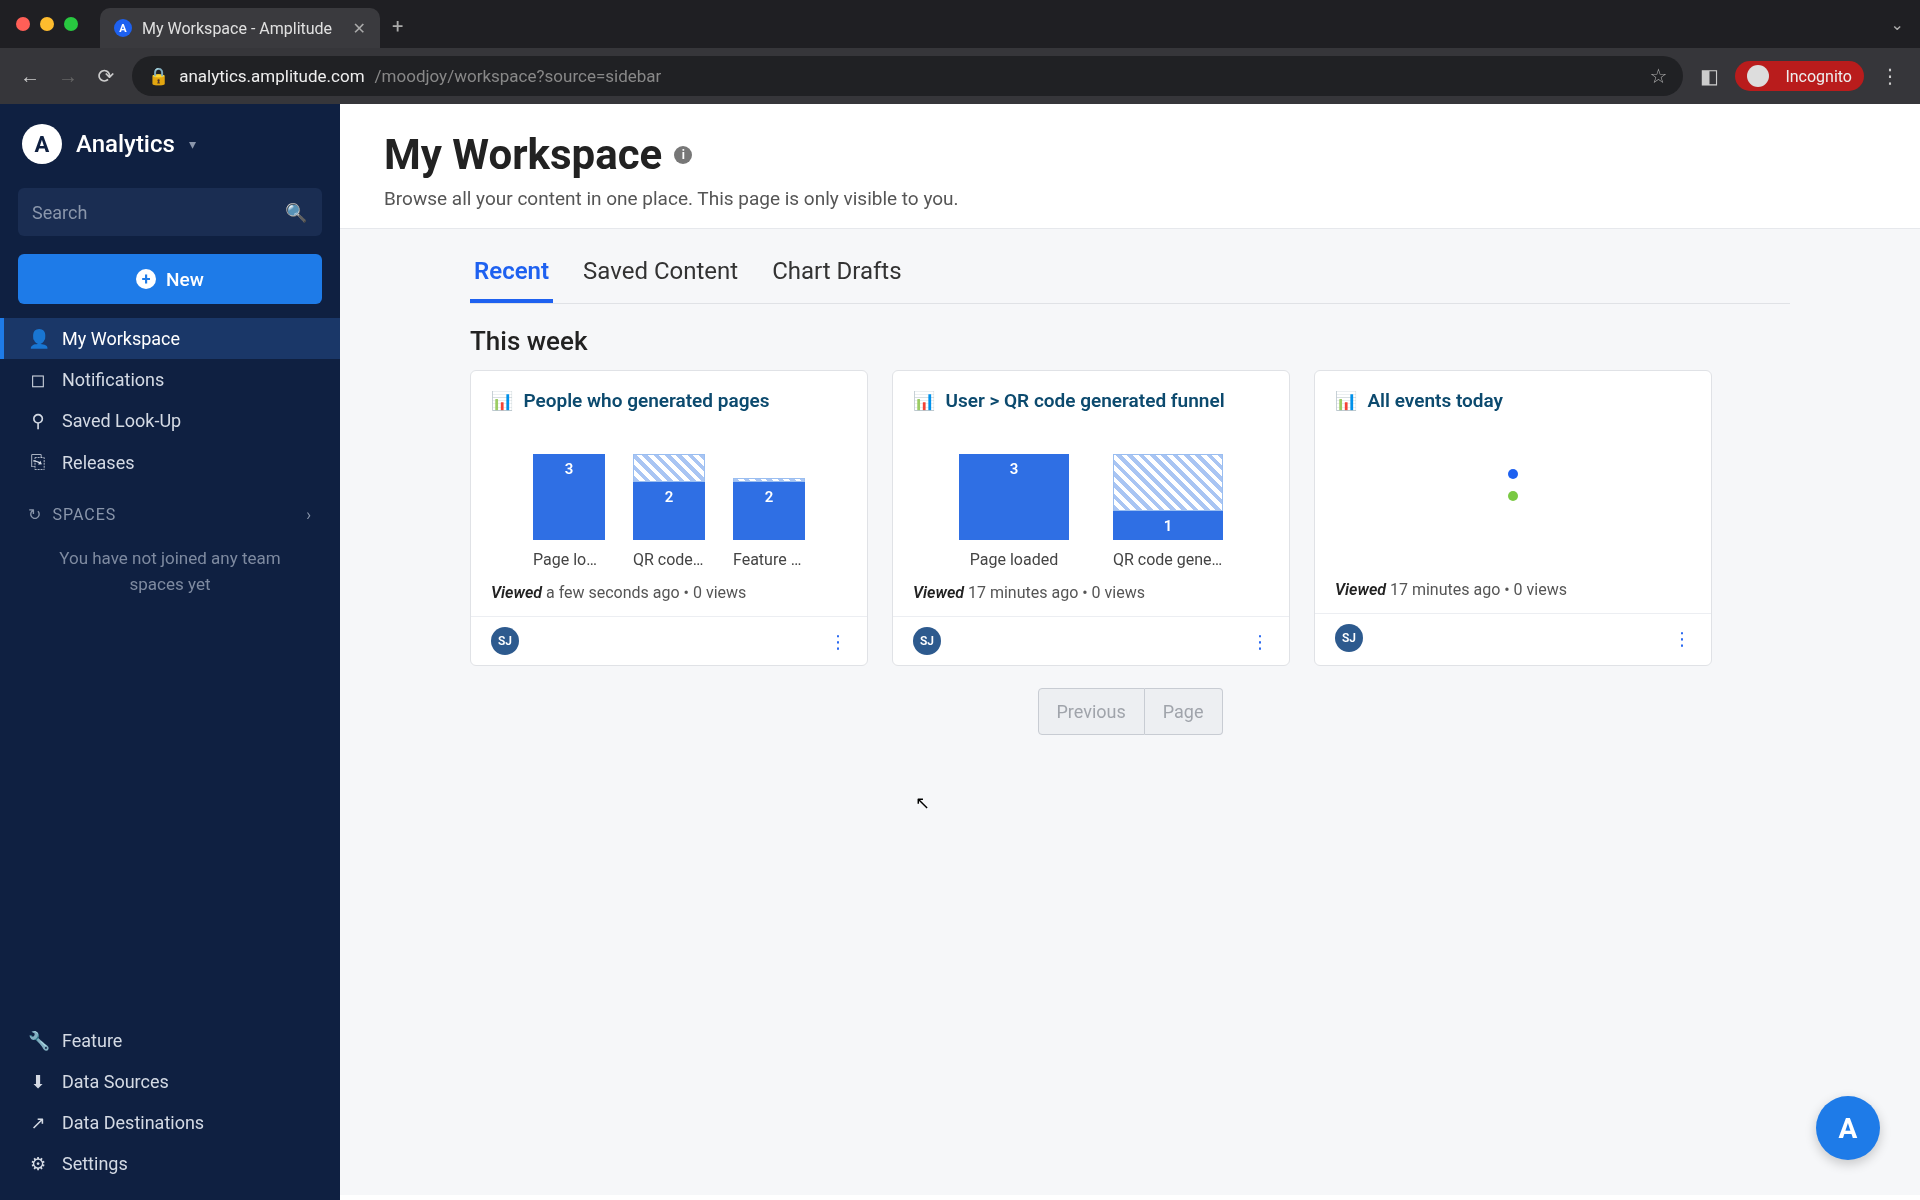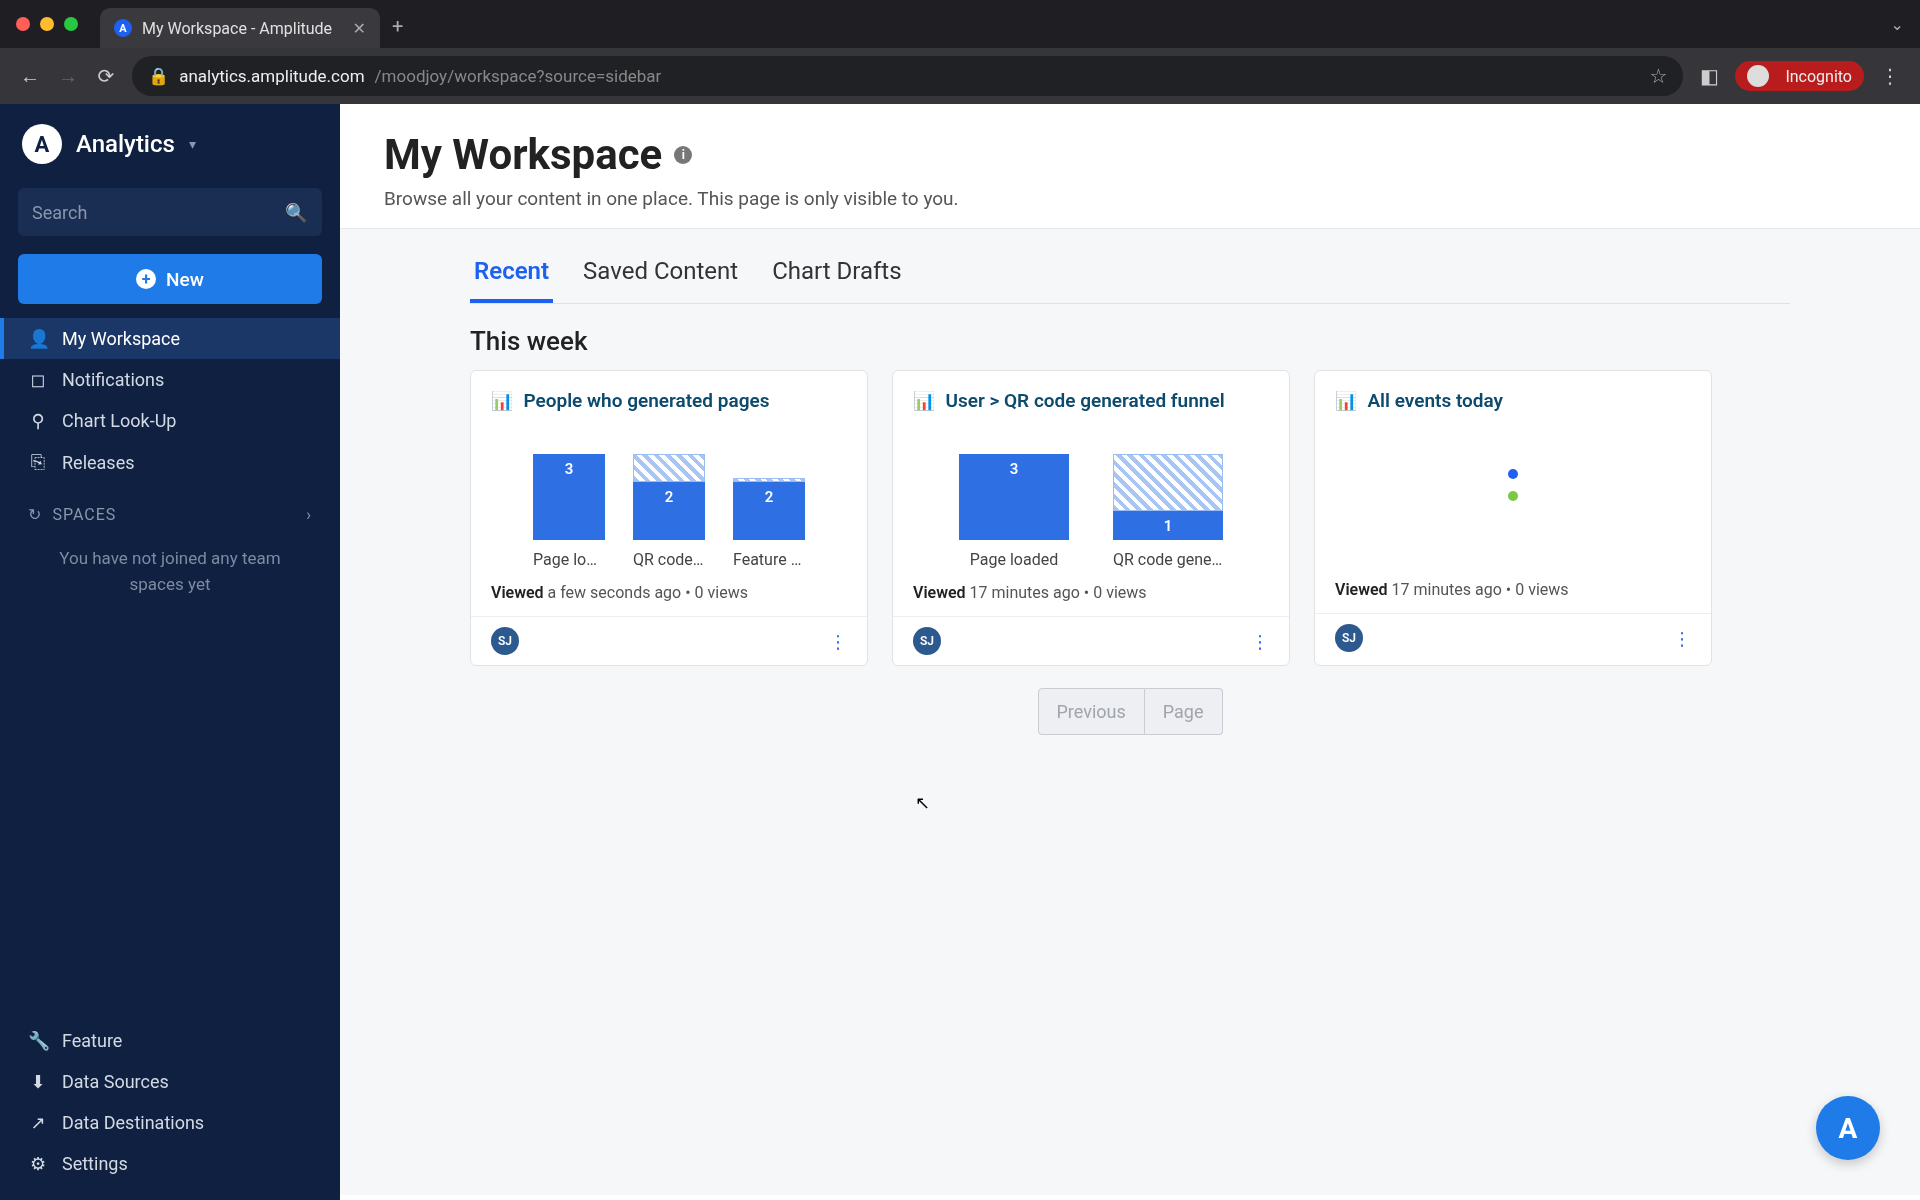--- a/index.html
+++ b/index.html
@@ -69,21 +69,21 @@
 .bar-solid { background:#2f6fe4; width:100%; position:relative; }
 .bar-hatched { width:100%; background: repeating-linear-gradient(45deg, #a9c5f3, #a9c5f3 4px, #fff 4px, #fff 8px); border:1px solid #9abef1; }
 .bar-label { color:#fff; font-size:15px; font-weight:600; }
 .x-labels { display:flex; justify-content:center; gap: 28px; margin-top:10px; }
 .x-label { width:72px; text-align:center; font-size:16px; color:#444; white-space:nowrap; overflow:hidden; text-overflow:ellipsis; }
 .legend-dots { height:110px; margin-top:18px; display:flex; flex-direction:column; align-items:center; justify-content:center; gap:12px; }
 .dot { width:10px; height:10px; border-radius:50%; }
 .dot-blue { background:#1e61f0; }
 .dot-green { background:#7ac943; }
 .card-meta { font-size:16px; color:#555; margin-top:14px; }
-.card-meta b { color:#222; font-weight:600; }
+.card-meta b { color:#222; font-weight:600;font-style:italic; }
 .card-footer { border-top:1px solid #eceef2; padding: 10px 20px; display:flex; align-items:center; justify-content:space-between; }
 .avatar { width:28px; height:28px; border-radius:50%; background:#2d5a8e; color:#fff; font-size:12px; font-weight:600; display:flex; align-items:center; justify-content:center; }
 .more-icon { color:#1e61f0; font-size:18px; }
 .pagination { display:flex; justify-content:center; margin-top:22px; }
 .page-btn { border:1px solid #c8ccd3; background:#edeff2; color:#a0a4ab; font-size:18px; padding: 12px 18px; }
 .page-btn:first-child { border-radius:4px 0 0 4px;text-align:right; }
 .page-btn:last-child { border-radius:0 4px 4px 0; border-left:none; }
 .fab { position:fixed; right:40px; bottom:40px; width:64px; height:64px; border-radius:50%; background:#1e7be8; display:flex; align-items:center; justify-content:center; color:#fff; font-size:28px; font-weight:bold; box-shadow: 0 4px 12px rgba(0,0,0,0.2); }
 .cursor { position:fixed; left:915px; top:792px; font-size:18px; color:#000; pointer-events:none; }
 </style>
@@ -145,21 +145,21 @@
       <div class="nav-item active">
         <span class="ni-icon">👤</span>
         <span>My Workspace</span>
       </div>
       <div class="nav-item">
         <span class="ni-icon">◻</span>
         <span>Notifications</span>
       </div>
       <div class="nav-item">
         <span class="ni-icon">⚲</span>
-        <span>Chart Look-Up</span>
+        <span>Saved Look-Up</span>
       </div>
       <div class="nav-item">
         <span class="ni-icon">⎘</span>
         <span>Releases</span>
       </div>
     </div>
     <div class="spaces-header">
       <div class="sp-left">
         <span>↻</span>
         <span>SPACES</span>

